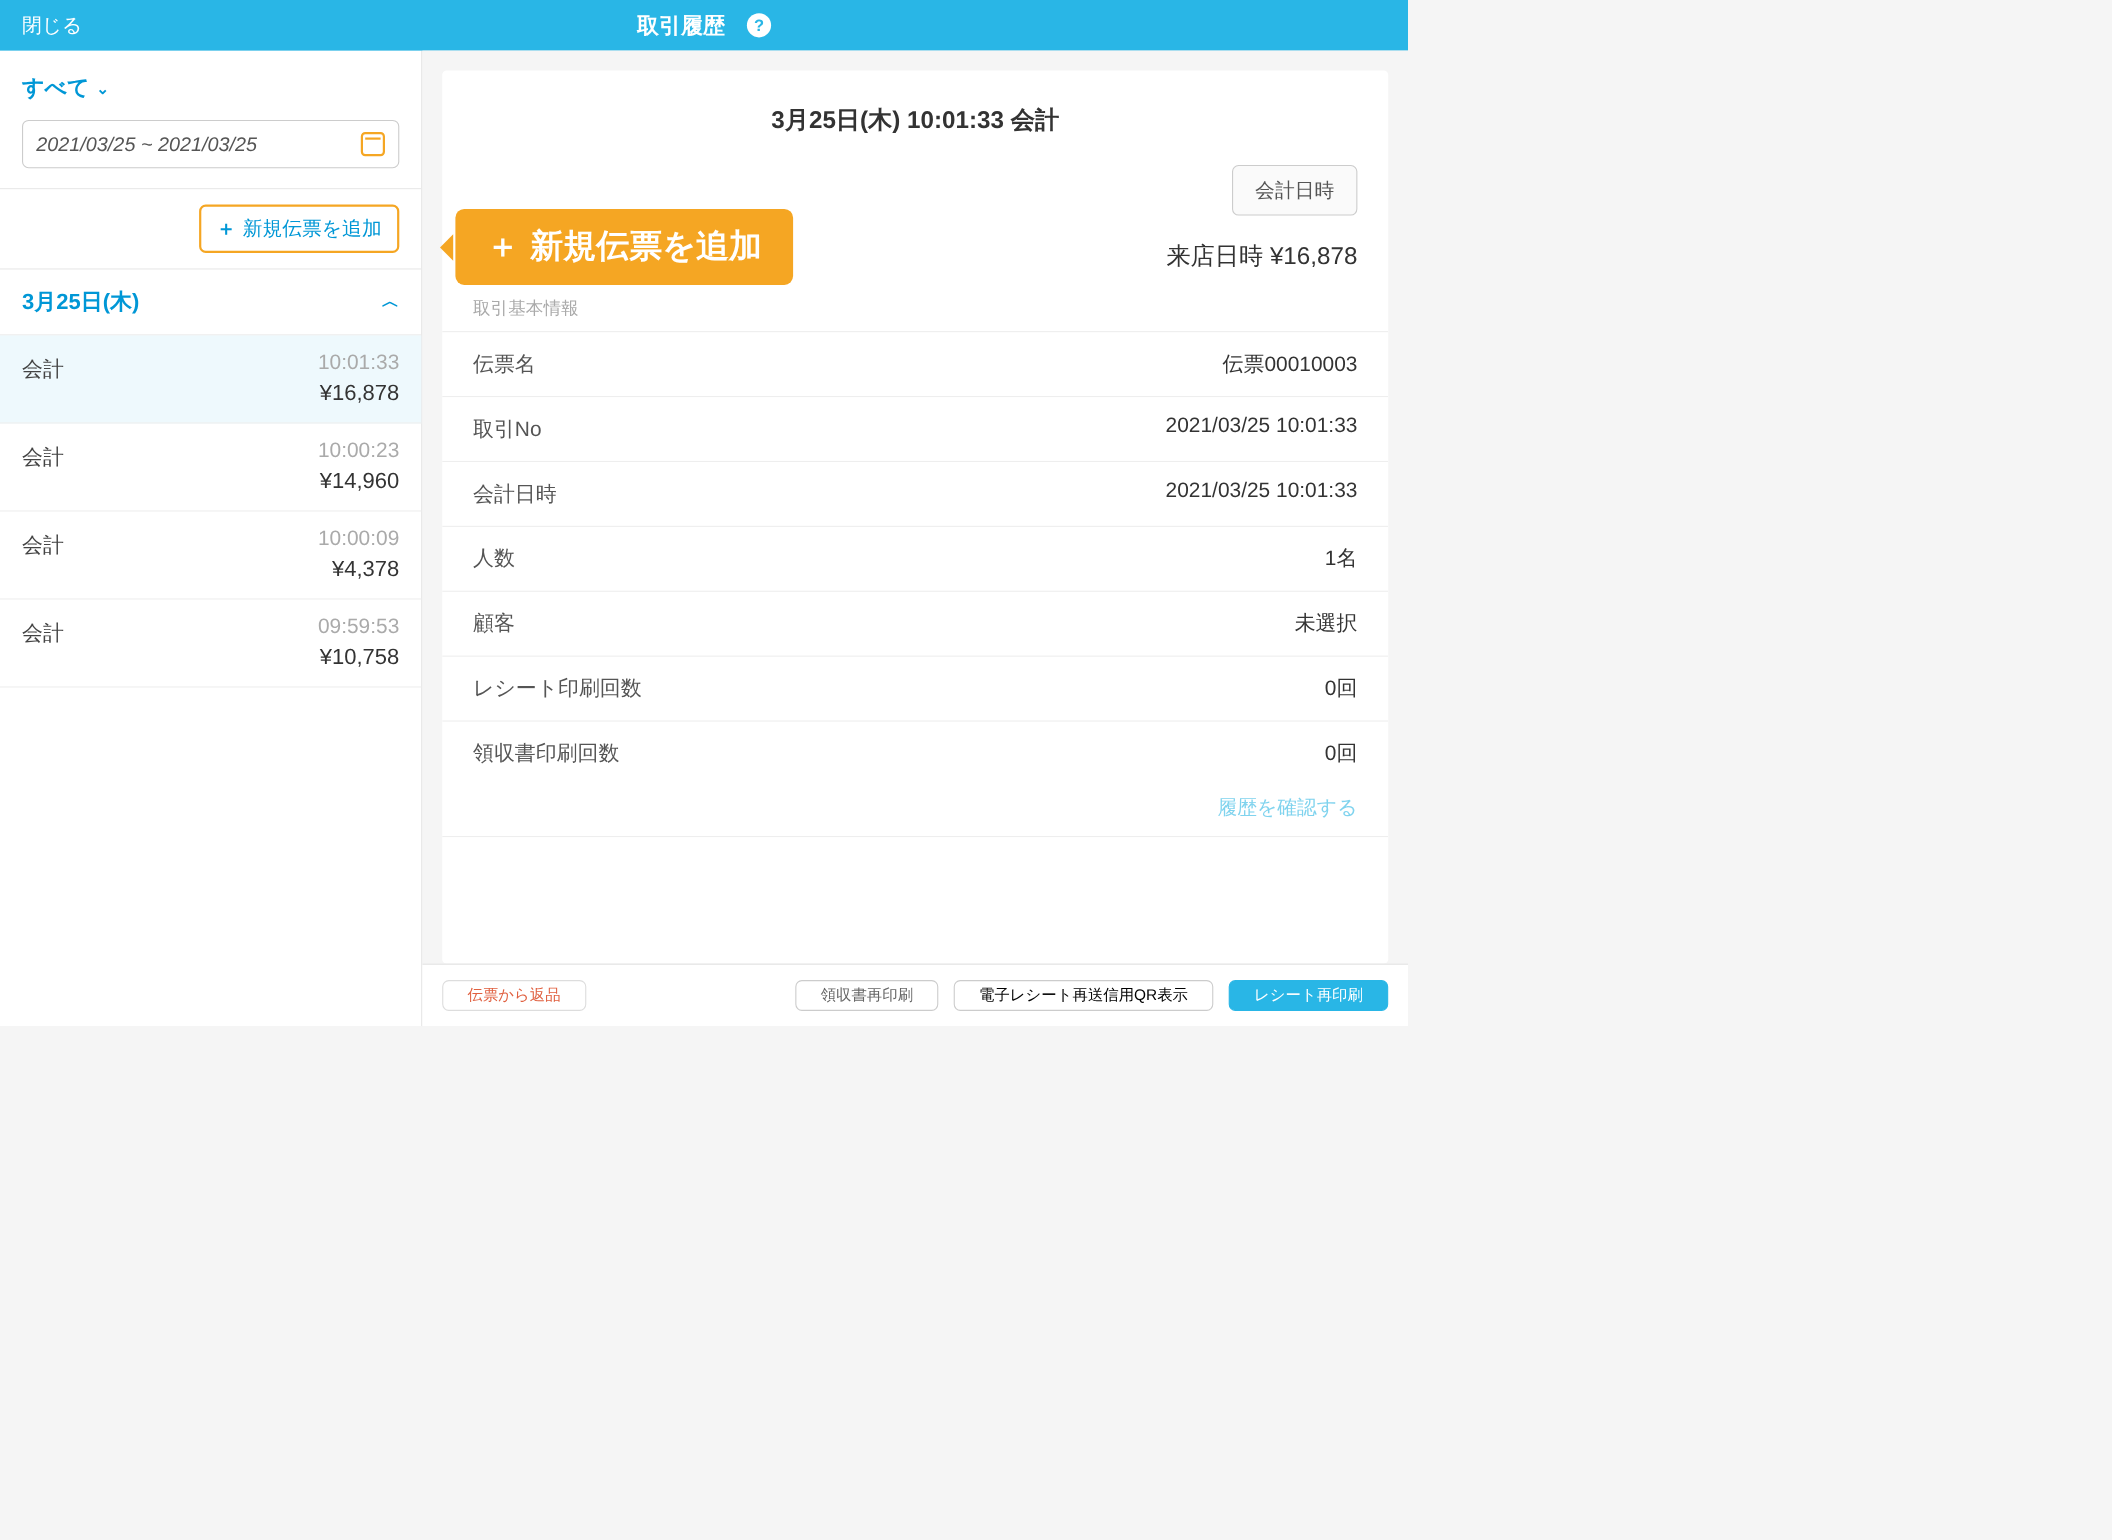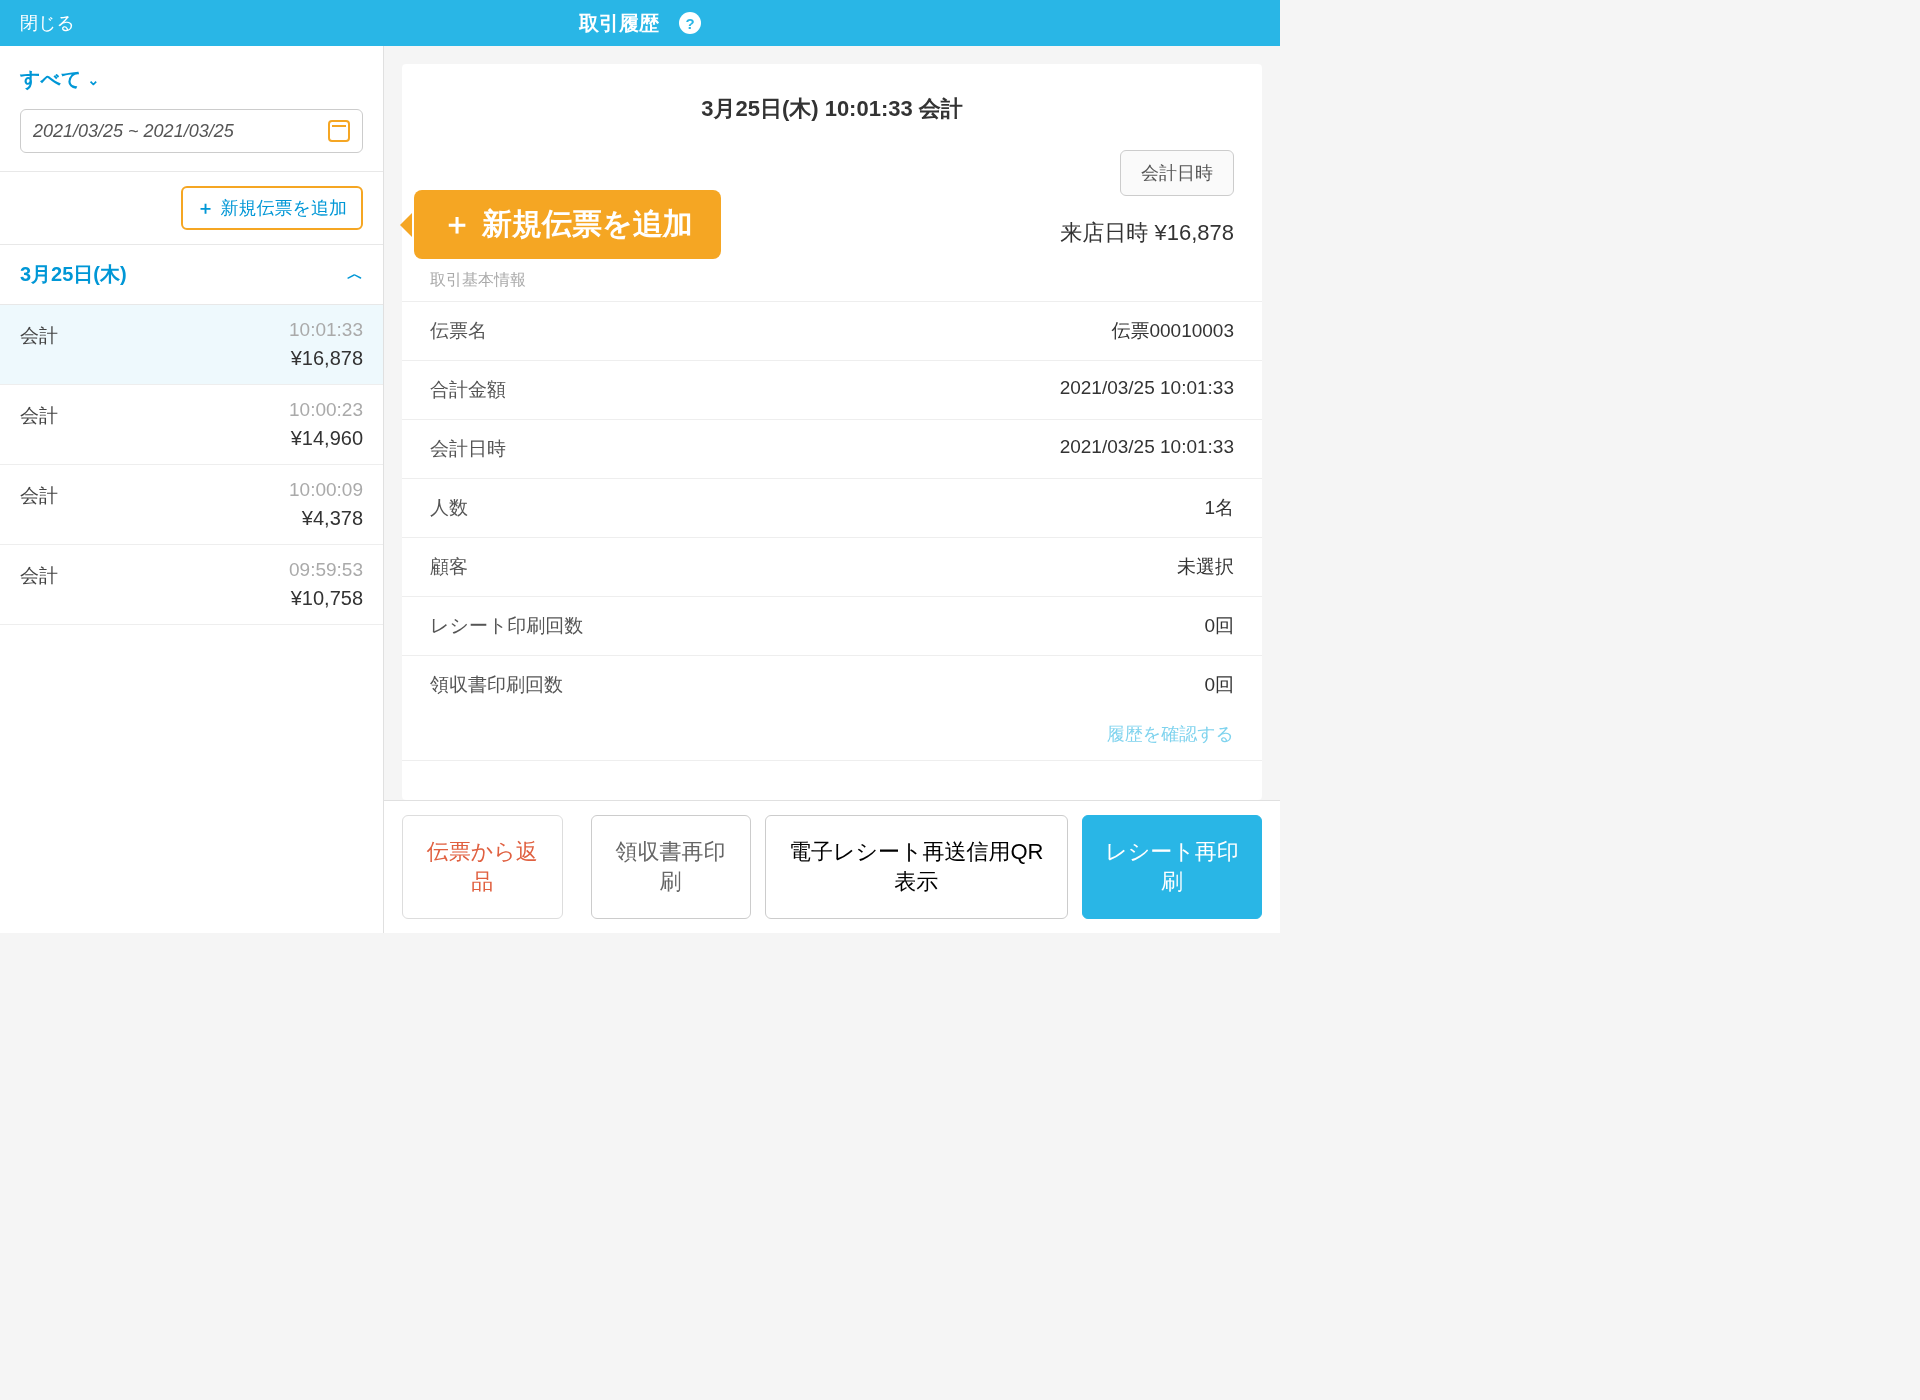--- a/index.html
+++ b/index.html
@@ -223,22 +223,22 @@
   .bottom-bar {
     background: #fff;
     border-top: 1px solid #e0e0e0;
     padding: 14px 18px;
     display: flex;
     gap: 14px;
     align-items: center;
   }
   .btn {
     border-radius: 6px;
-    padding: 21px 22px;
-    font-size: 22px;
+    padding: 4px 22px;
+    font-size: 14px;
     cursor: pointer;
     border: 1px solid #ccc;
     background: #fff;
   }
   .btn.return { color: #e06040; border-color: #ddd; }
   .spacer { flex: 1; }
   .btn.receipt-re { color: #666; }
   .btn.primary {
     background: #29b6e6;
     border-color: #29b6e6;
@@ -320,21 +320,21 @@
         <span> </span>
         <span>¥16,878</span>
       </div>
       <div class="section-label">取引基本情報</div>
 
       <div class="info-row">
         <span class="label">伝票名</span>
         <span class="value">伝票00010003</span>
       </div>
       <div class="info-row">
-        <span class="label">合計金額</span>
+        <span class="label">取引No</span>
         <span class="value">2021/03/25 10:01:33</span>
       </div>
       <div class="info-row">
         <span class="label">会計日時</span>
         <span class="value">2021/03/25 10:01:33</span>
       </div>
       <div class="info-row">
         <span class="label">人数</span>
         <span class="value">1名</span>
       </div>

